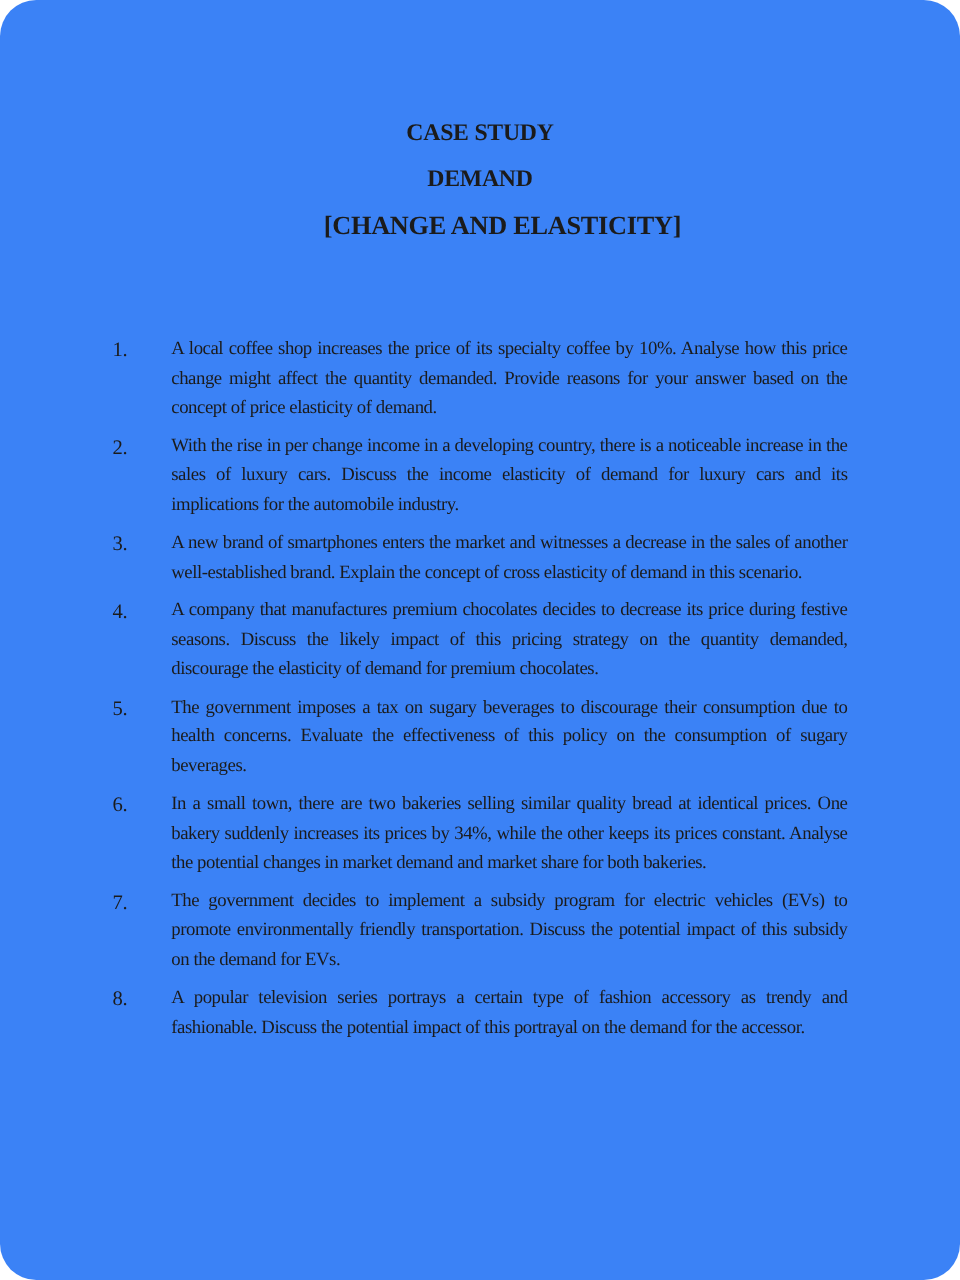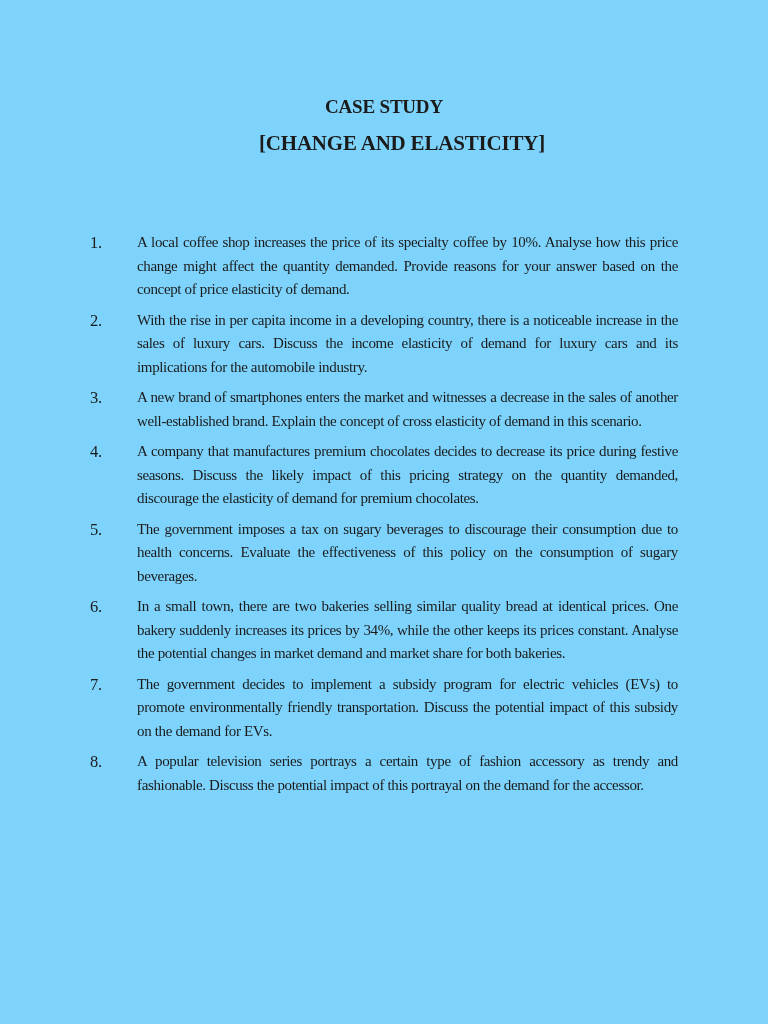--- a/index.html
+++ b/index.html
@@ -4,24 +4,25 @@
 <style>
   html, body {
     margin: 0;
     padding: 0;
     background: #ffffff;
   }
   .page {
     position: relative;
     width: 768px;
     height: 1024px;
-    background: #7dd3fc;
+    background: #3b82f6;
     overflow: hidden;
     font-family: "Liberation Serif", "DejaVu Serif", serif;
     color: #1b1b1b;
+    border-radius: 29px;
   }
   .title-block {
     padding-top: 88px;
     text-align: center;
   }
   .title-line {
     font-weight: bold;
     font-size: 19px;
     line-height: 37px;
     letter-spacing: -0.2px;
@@ -53,33 +54,34 @@
     text-justify: inter-word;
   }
 </style>
 </head>
 <body>
 
 <div class="page">
 
   <div class="title-block">
     <div class="title-line">CASE STUDY</div>
+    <div class="title-line">DEMAND</div>
     <div class="title-line bracketed">[CHANGE AND ELASTICITY]</div>
   </div>
 
   <div class="questions">
 
     <div class="question">
       <div class="q-num">1.</div>
       <div class="q-text">A local coffee shop increases the price of its specialty coffee by 10%. Analyse how this price change might affect the quantity demanded. Provide reasons for your answer based on the concept of price elasticity of demand.</div>
     </div>
 
     <div class="question">
       <div class="q-num">2.</div>
-      <div class="q-text">With the rise in per capita income in a developing country, there is a noticeable increase in the sales of luxury cars. Discuss the income elasticity of demand for luxury cars and its implications for the automobile industry.</div>
+      <div class="q-text">With the rise in per change income in a developing country, there is a noticeable increase in the sales of luxury cars. Discuss the income elasticity of demand for luxury cars and its implications for the automobile industry.</div>
     </div>
 
     <div class="question">
       <div class="q-num">3.</div>
       <div class="q-text">A new brand of smartphones enters the market and witnesses a decrease in the sales of another well-established brand. Explain the concept of cross elasticity of demand in this scenario.</div>
     </div>
 
     <div class="question">
       <div class="q-num">4.</div>
       <div class="q-text">A company that manufactures premium chocolates decides to decrease its price during festive seasons. Discuss the likely impact of this pricing strategy on the quantity demanded, discourage the elasticity of demand for premium chocolates.</div>

